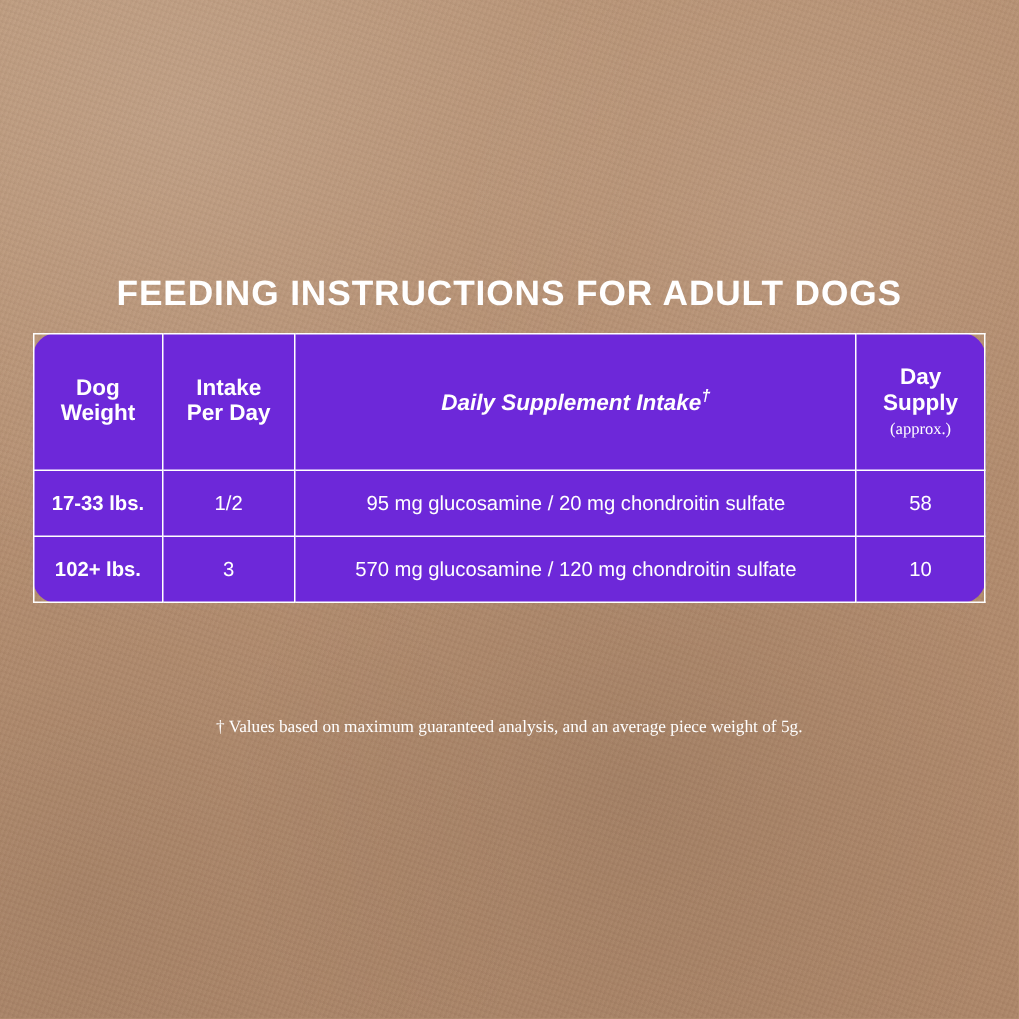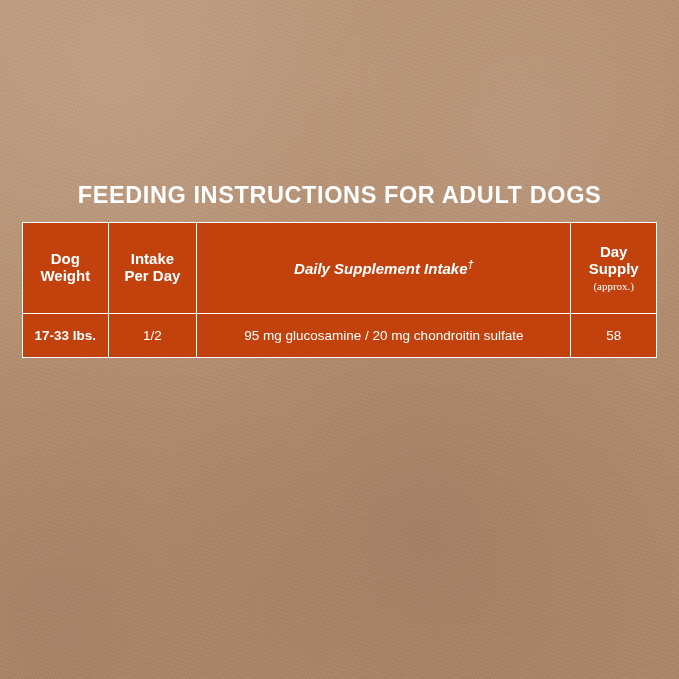--- a/index.html
+++ b/index.html
@@ -47,22 +47,23 @@
   }
   .table-wrap {
     position: absolute;
     top: 222px;
     left: 22px;
     width: 635px;
   }
   table.feeding {
     width: 100%;
     border-collapse: collapse;
-    background: #c2410c;
+    background: #6d28d9;
     table-layout: fixed;
+    border-radius: 16px;
   }
   table.feeding th, table.feeding td {
     border: 1.5px solid #ffffff;
     color: #ffffff;
     text-align: center;
     vertical-align: middle;
   }
   table.feeding thead th {
     font-family: "Liberation Sans", sans-serif;
     font-weight: bold;
@@ -144,18 +145,25 @@
           </th>
         </tr>
       </thead>
       <tbody>
         <tr>
           <td class="cell-weight">17-33 lbs.</td>
           <td class="cell-treats">1/2</td>
           <td class="cell-intake">95 mg glucosamine / 20 mg chondroitin sulfate</td>
           <td class="cell-supply">58</td>
         </tr>
+        <tr>
+          <td class="cell-weight">102+ lbs.</td>
+          <td class="cell-treats">3</td>
+          <td class="cell-intake">570 mg glucosamine / 120 mg chondroitin sulfate</td>
+          <td class="cell-supply">10</td>
+        </tr>
       </tbody>
     </table>
   </div>
 
+  <div class="footnote">† Values based on maximum guaranteed analysis, and an average piece weight of 5g.</div>
 
 </div>
 
 </body></html>

